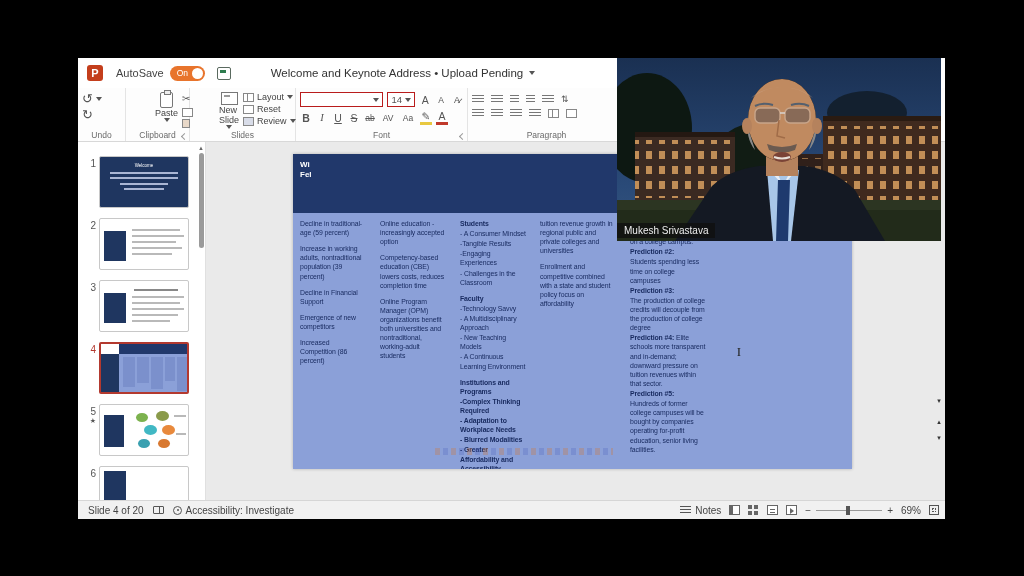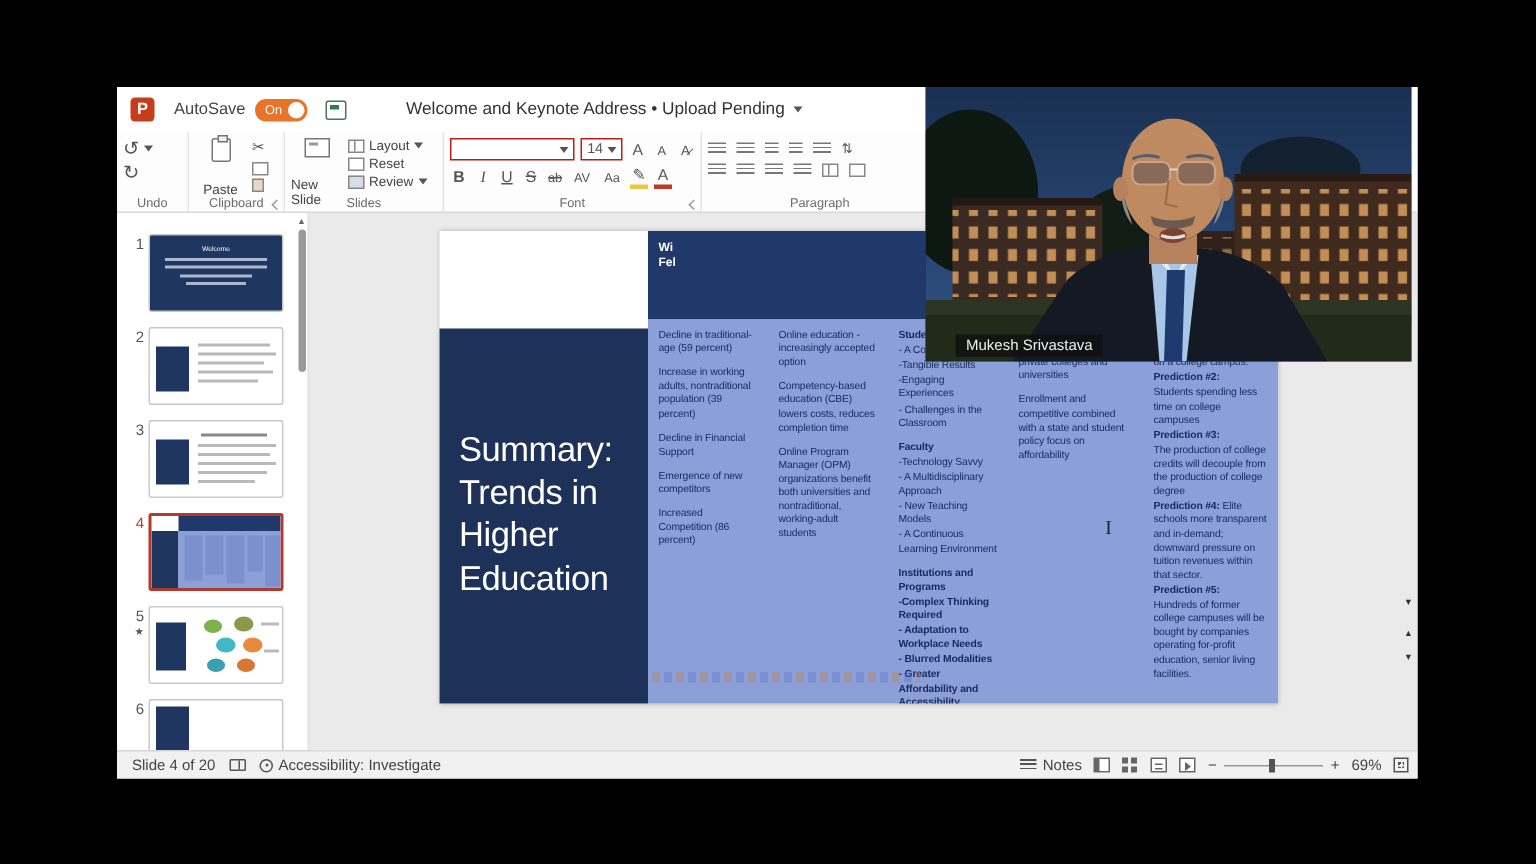--- a/index.html
+++ b/index.html
@@ -48,21 +48,21 @@
             padding:4px 4px 0; flex:none; }
   .rgroup-label { position:absolute; bottom:1px; left:0; right:0; text-align:center;
                   font-size:8.5px; color:#6a6a6a; }
   .ricons { display:flex; gap:4px; align-items:flex-start; }
   .g-undo { width:48px; }
   .g-clip { width:64px; }
   .g-slides { width:106px; }
   .g-font { width:172px; }
   .g-para { width:158px; }
   .glyph { font-size:13px; color:#555; line-height:14px; }
-  .bigbtn { display:flex; flex-direction:column; align-items:center; font-size:9px; color:#444; gap:13px; width:34px; }
+  .bigbtn { display:flex; flex-direction:column; align-items:center; font-size:9px; color:#444; gap:0; width:34px;margin-left:25px; }
   .clipboard-ic { width:13px; height:16px; border:1.2px solid #777; border-radius:2px; position:relative; background:#fff; }
   .clipboard-ic::before { content:""; position:absolute; left:3px; top:-3px; width:5px; height:3px;
                           border:1px solid #777; background:#eee; }
   .slide-ic { width:17px; height:13px; border:1.2px solid #777; background:#fff; position:relative; }
   .slide-ic::before { content:""; position:absolute; left:2px; top:2px; width:6px; height:1.5px; background:#999; }
   .minicol { display:flex; flex-direction:column; gap:2px; font-size:9px; color:#444; }
   .minirow { display:flex; align-items:center; gap:3px; }
   .sq-ic { width:11px; height:9px; border:1px solid #888; background:#fff; position:relative; }
   .sq-ic.split::before { content:""; position:absolute; left:3px; top:0; bottom:0; width:1px; background:#888; }
   .fbox { border:1px solid #b91c1c; height:15px; background:#fff; display:flex; align-items:center;
@@ -145,21 +145,21 @@
   .zoomslider { display:flex; align-items:center; gap:5px; }
   .ztrack { width:66px; height:1px; background:#999; position:relative; }
   .zthumb { position:absolute; left:30px; top:-4px; width:4px; height:9px; background:#555; }
   .fit-ic { width:10px; height:10px; border:1px solid #555; transform:rotate(0deg); position:relative; }
   .fit-ic::before { content:""; position:absolute; inset:2px; border:1px dotted #555; }
 
   
   #webcam { position:absolute; left:617px; top:58px; width:324px; height:183px; overflow:hidden;
             background:#1c3557; z-index:50; }
   .nametag { position:absolute; left:0; bottom:3px; background:rgba(15,15,15,.75); color:#ededed;
-             font-size:10px; padding:2px 7px; z-index:5;margin-left:20px; }
+             font-size:10px; padding:2px 7px; z-index:5; }
 
   
   .ibeam { position:absolute; left:735px; top:345px; width:8px; height:13px; z-index:40;
            font-family:"Liberation Serif",serif; font-size:13px; color:#222; line-height:13px; text-align:center; }
 </style>
 </head>
 <body>
 
 <div id="ppt-window">
 
@@ -352,24 +352,20 @@
           </div>
       </div>
       <div class="thumbscroll">
         <div class="arrow">▲</div>
           <div class="bar"></div>
       </div>
     </div>
 
     <div class="editarea">
       <div class="slide">
-        <div class="slide-left">
-          <div class="block"></div>
-          <div class="slide-title">Summary: Trends in Higher Education</div>
-        </div>
         <div class="slide-table">
           <div class="hdr-band">
             <div class="col c3 col-h">Wi
 Fel</div>
             <div class="col c4 col-h"></div>
             <div class="col c5 col-h"></div>
           </div>
           <div class="body-band">
             <div class="col c1 col-body">
                 <p class="">Decline in traditional-age (59 percent)</p>

